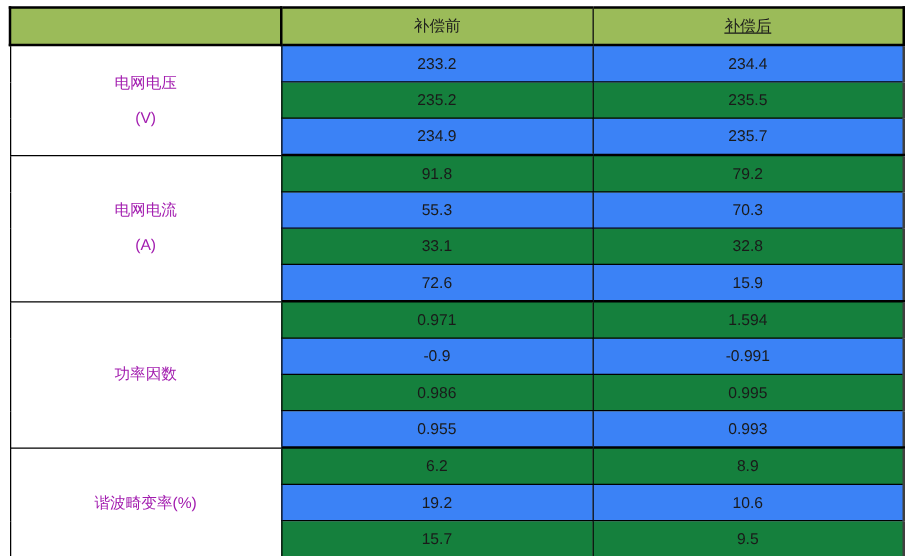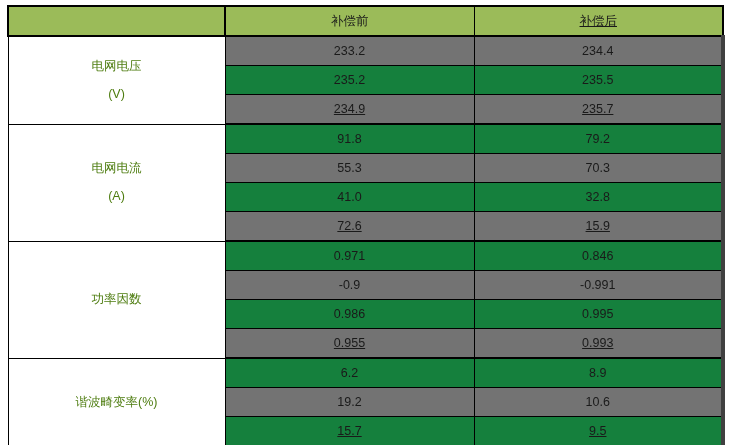--- a/index.html
+++ b/index.html
@@ -50,43 +50,43 @@
     font-size: 12.5px;
     color: #1a1a1a;
   }
   th.corner-cell {
     background: #9BBB59;
   }
   
   td.group-label {
     background: #ffffff;
     font-size: 12.5px;
-    color: #4d7c0f;
+    color: #a21caf;
     border-top: 2px solid #000000;
     border-bottom: 2px solid #000000;
     border-left: 2px solid #000000;
   }
   td.group-label .label-line {
     display: block;
   }
   td.group-label .label-line.sub {
     margin-top: 11px;
   }
   
   td.data-cell {
     height: 28px;
     font-size: 12.5px;
     color: #1a1a1a;
   }
   td.data-cell.shade { background: #15803d; }
-  td.data-cell.plain { background: #737373; }
-  td.data-cell.last-col { border-right: 4px solid #404040; }
+  td.data-cell.plain { background: #3b82f6; }
+  td.data-cell.last-col { border-right: 2px solid #404040; }
 
   tr.group-start td.data-cell { border-top: 2px solid #000000; }
-  tr.group-end td.data-cell { border-bottom: 2px solid #000000; text-decoration: underline; }
+  tr.group-end td.data-cell { border-bottom: 2px solid #000000; }
 
   thead th.corner-cell { border: 2px solid #000000; }
   thead th.head-cell { border-top: 2px solid #000000; border-bottom: 2px solid #000000; border-left:1px solid #000; border-right: 1px solid #000000; }
   thead th.head-cell.last-col { border-right: 2px solid #000000; text-decoration: underline; }
 </style>
 </head>
 <body>
 
 <div id="page">
   <table class="comp-table">
@@ -125,33 +125,33 @@
             <span class="label-line sub">(A)</span>
           </td>
           <td class="data-cell shade">91.8</td>
           <td class="data-cell last-col shade">79.2</td>
         </tr>
         <tr>
           <td class="data-cell plain">55.3</td>
           <td class="data-cell last-col plain">70.3</td>
         </tr>
         <tr>
-          <td class="data-cell shade">41.0</td>
+          <td class="data-cell shade">33.1</td>
           <td class="data-cell last-col shade">32.8</td>
         </tr>
         <tr class="group-end">
           <td class="data-cell plain">72.6</td>
           <td class="data-cell last-col plain">15.9</td>
         </tr>
         <tr class="group-start">
           <td class="group-label" rowspan="4">
             <span class="label-line">功率因数</span>
           </td>
           <td class="data-cell shade">0.971</td>
-          <td class="data-cell last-col shade">0.846</td>
+          <td class="data-cell last-col shade">1.594</td>
         </tr>
         <tr>
           <td class="data-cell plain">-0.9</td>
           <td class="data-cell last-col plain">-0.991</td>
         </tr>
         <tr>
           <td class="data-cell shade">0.986</td>
           <td class="data-cell last-col shade">0.995</td>
         </tr>
         <tr class="group-end">

